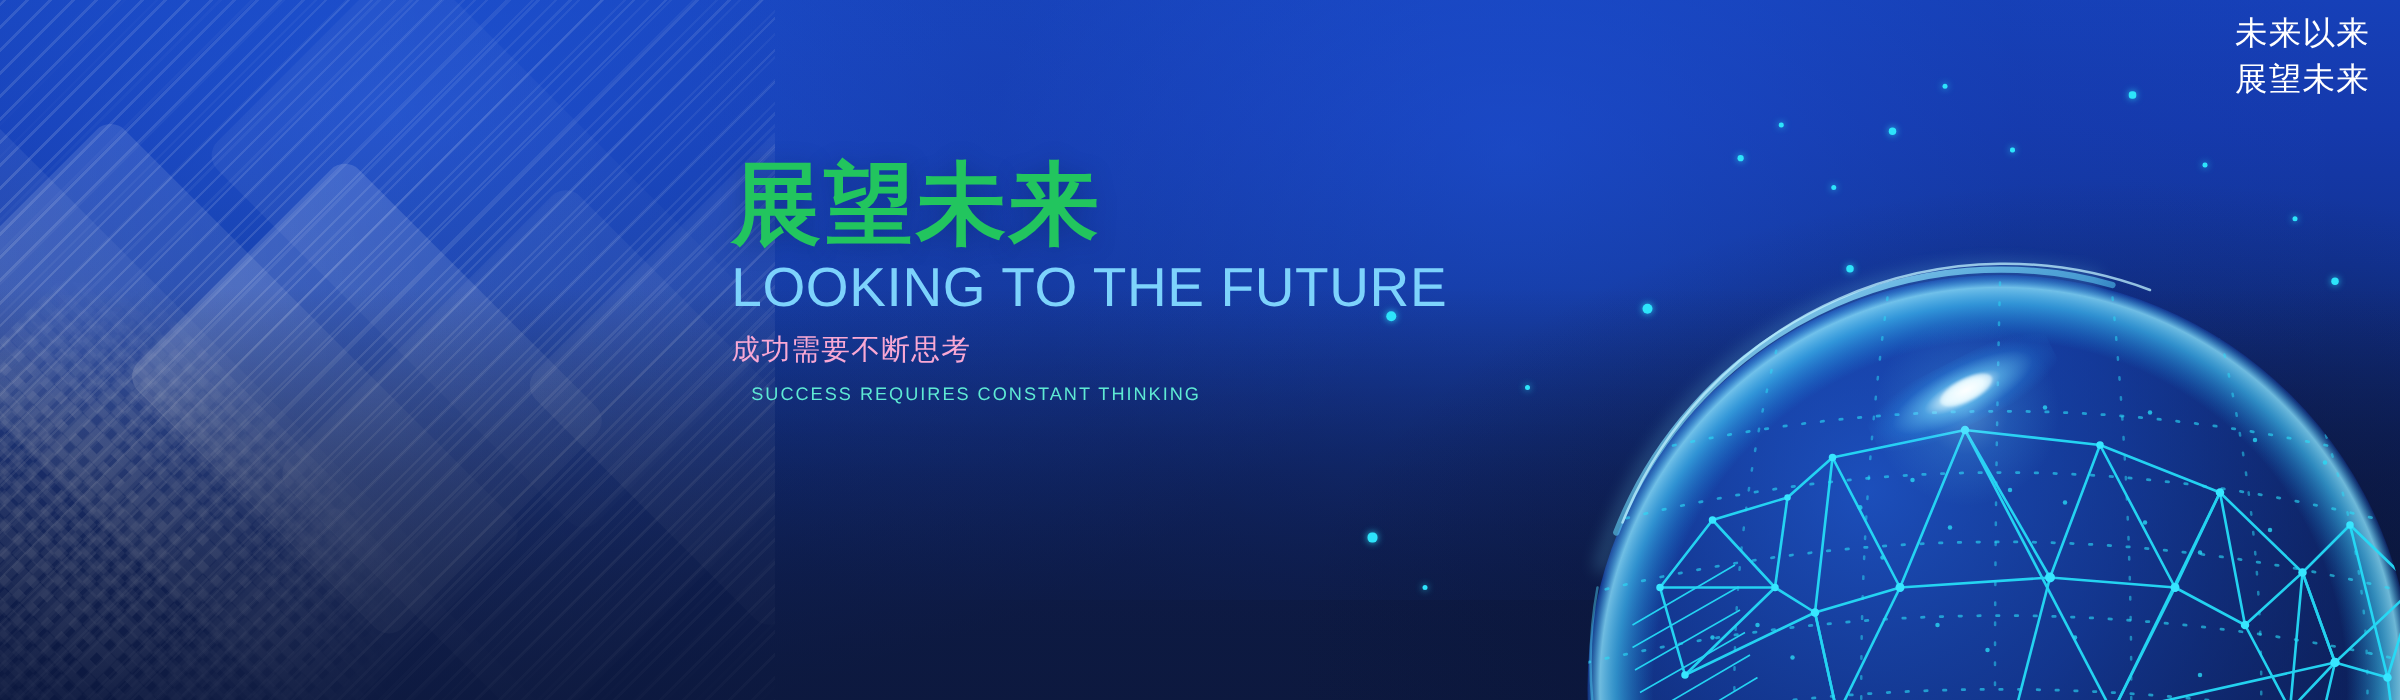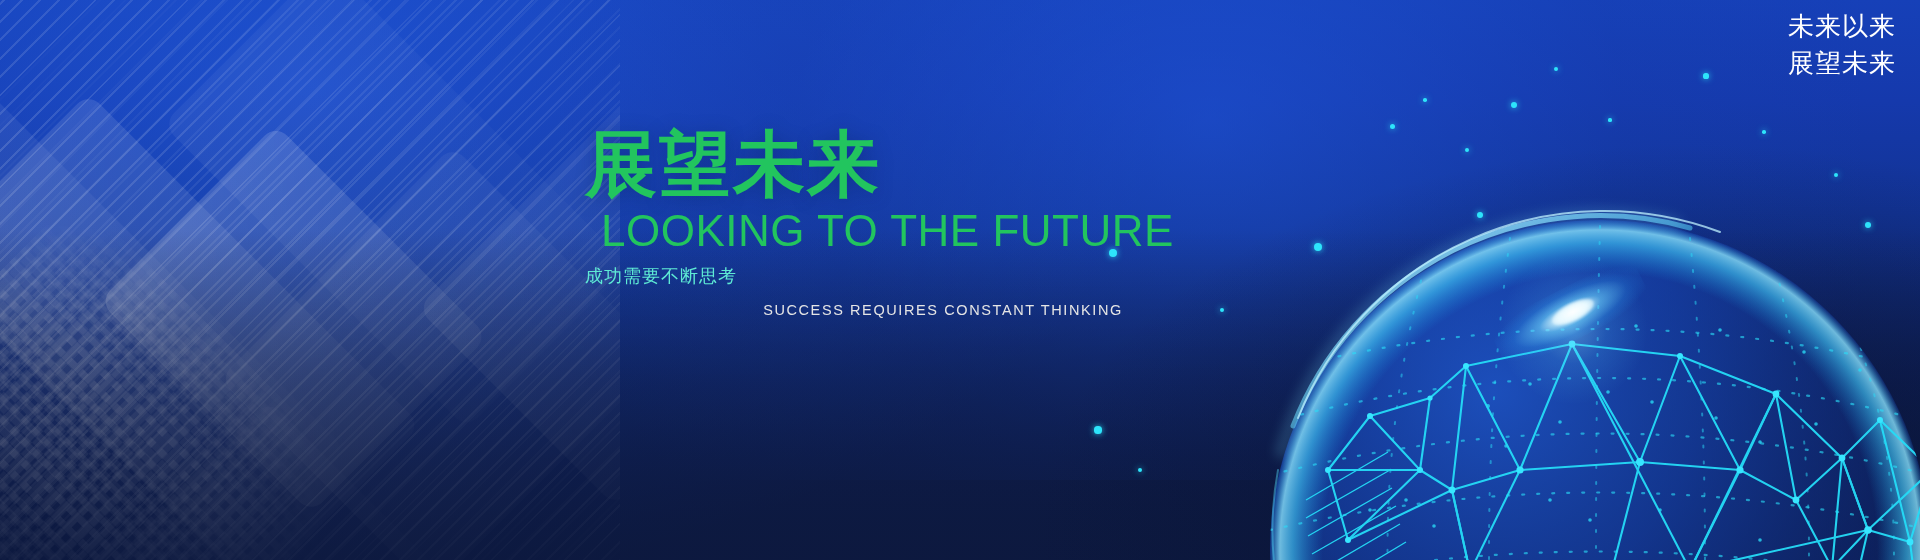--- a/index.html
+++ b/index.html
@@ -190,44 +190,43 @@
     color:#22c55e;
     letter-spacing:2px;
     line-height:1.0;
     margin:0 0 6px 0;
     white-space:nowrap;
     text-shadow:0 2px 18px rgba(10,30,90,0.35);
   }
   .title-en{
     font-size:44px;
     font-weight:300;
-    color:#22c55e;
+    color:#7dd3fc;
     letter-spacing:0.5px;
     line-height:1.12;
-    margin:0 0 10px 16px;
+    margin:0 0 10px 0;
     white-space:nowrap;
   }
   .sub-cn{
-    font-size:18px;
+    font-size:23px;
     font-weight:400;
-    color:#5eead4;
+    color:#f9a8d4;
     line-height:1.30;
     letter-spacing:1px;
     margin:0;
     white-space:nowrap;
   }
   .sub-en{
     font-size:14.5px;
     font-weight:400;
-    color:#e5e5e5;
+    color:#5eead4;
     letter-spacing:1.6px;
     line-height:1.62;
     margin:10px 0 0 16px;
     white-space:nowrap;
-    text-align:center;
   }
 
   
   .slogan{
     position:absolute; right:24px; top:8px;
     text-align:right;
   }
   .slogan div{
     font-size:26px;
     font-weight:500;

